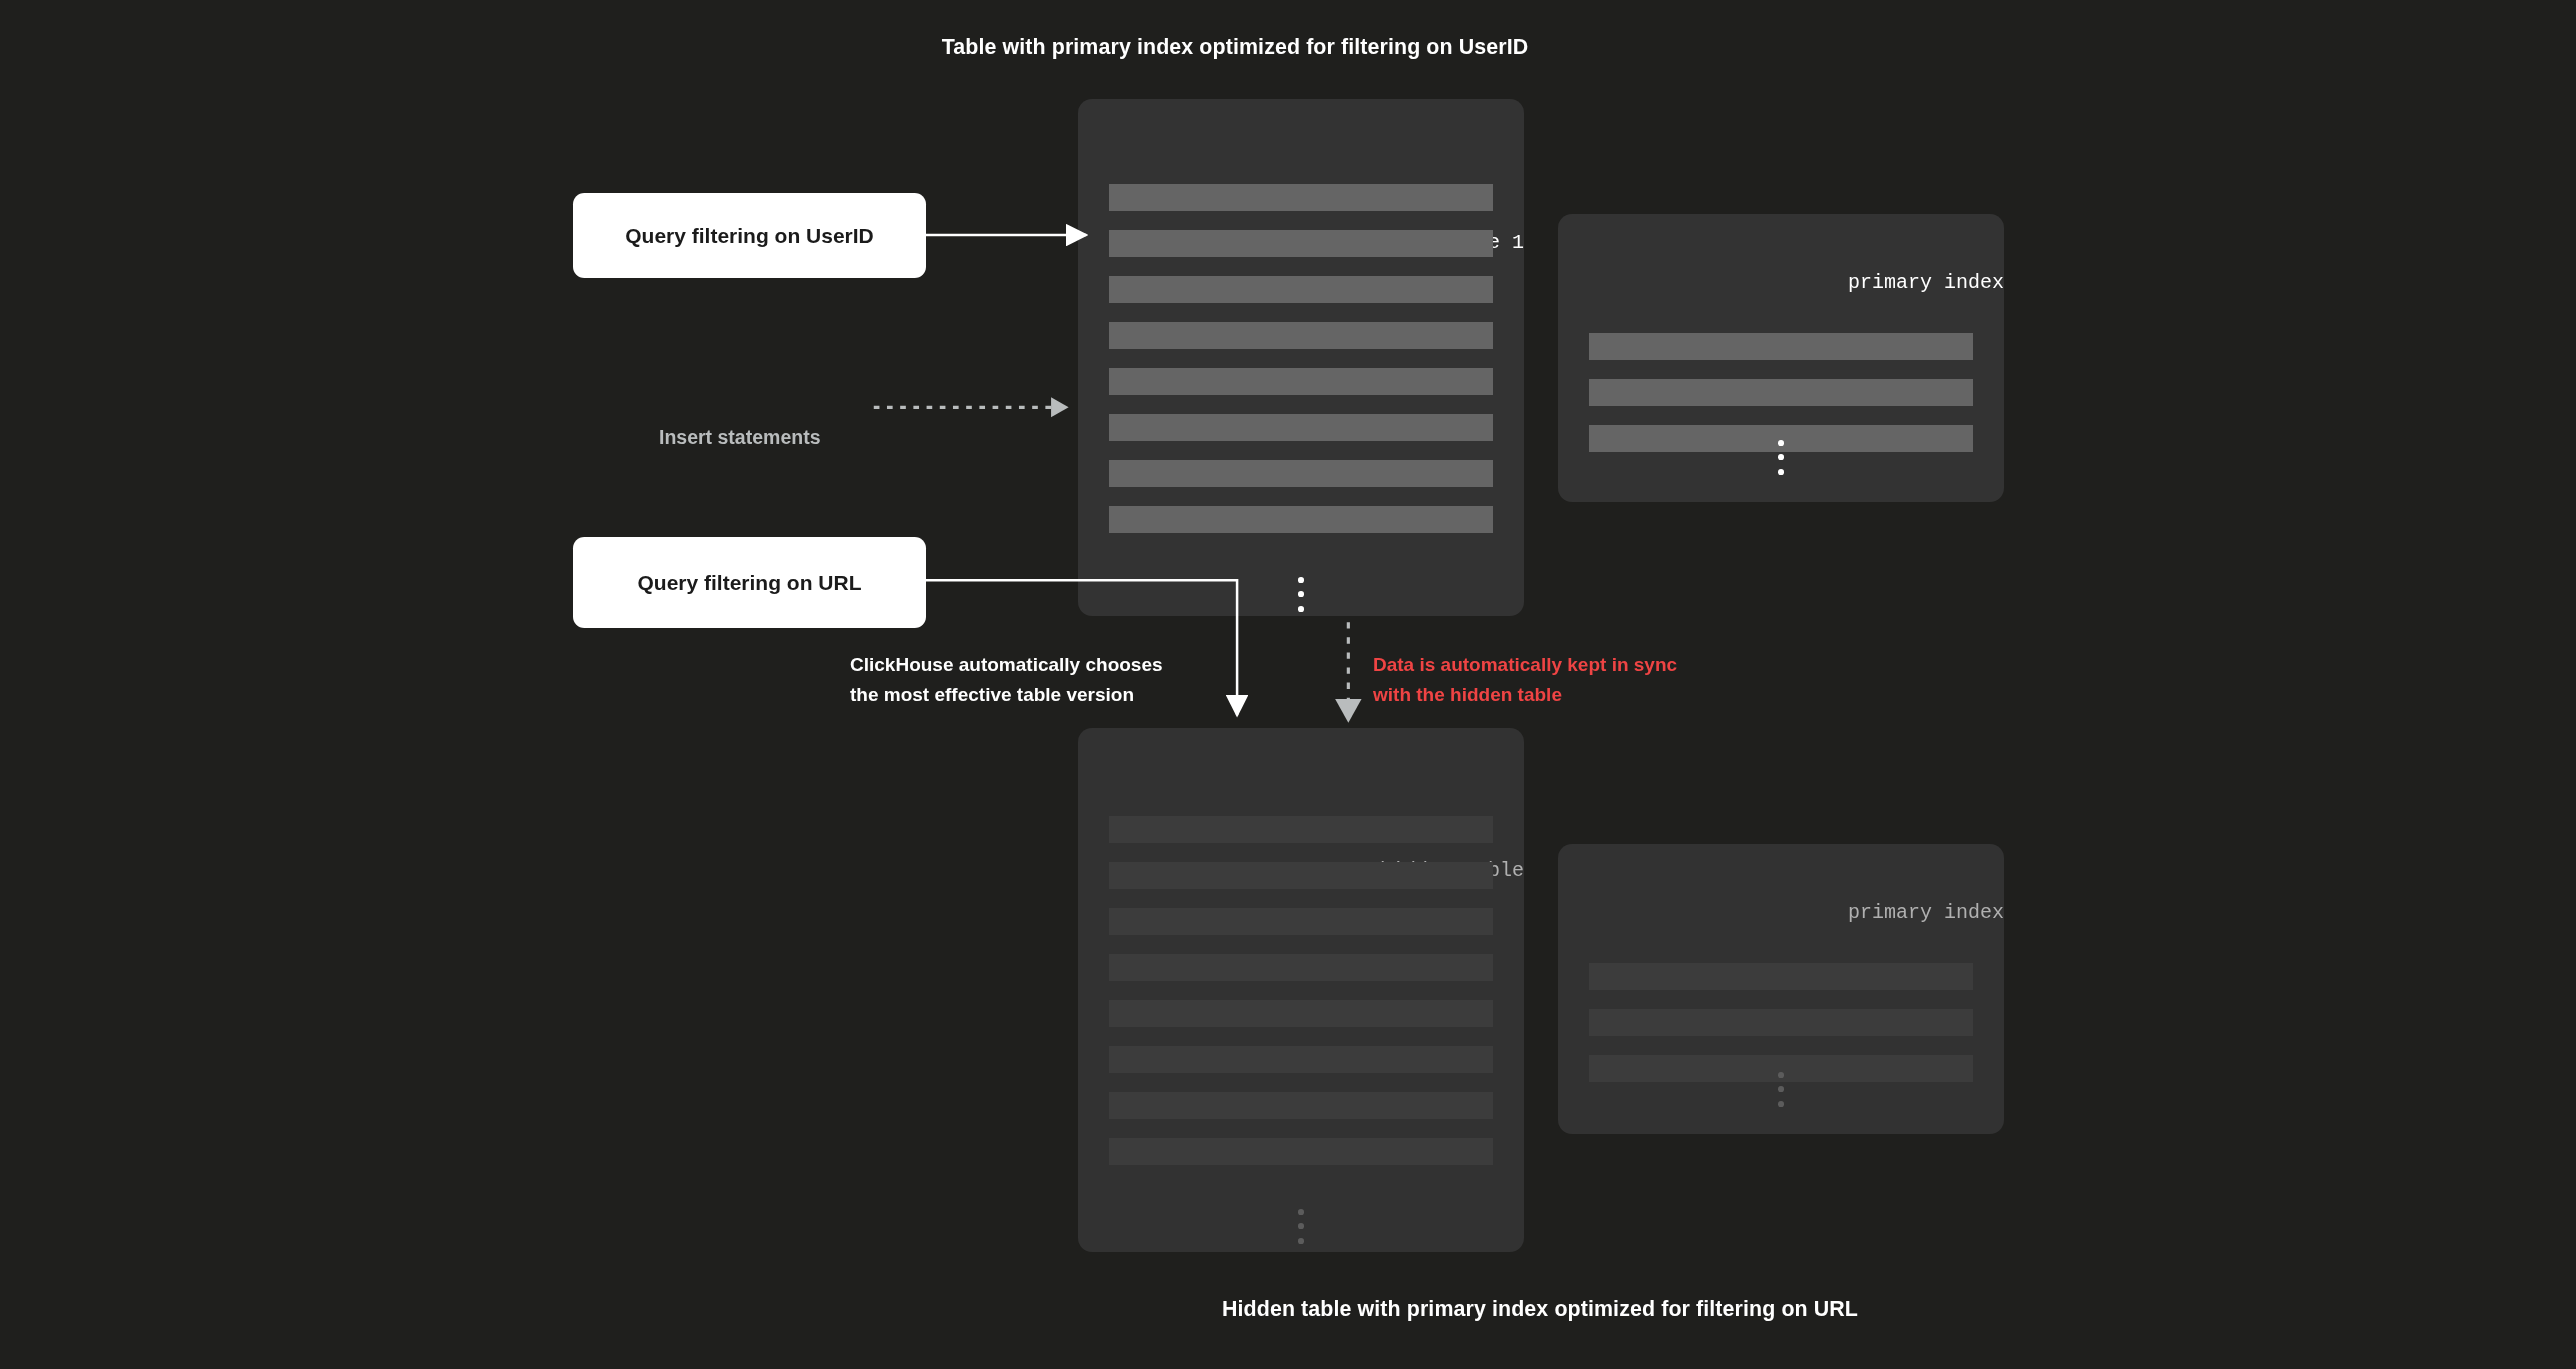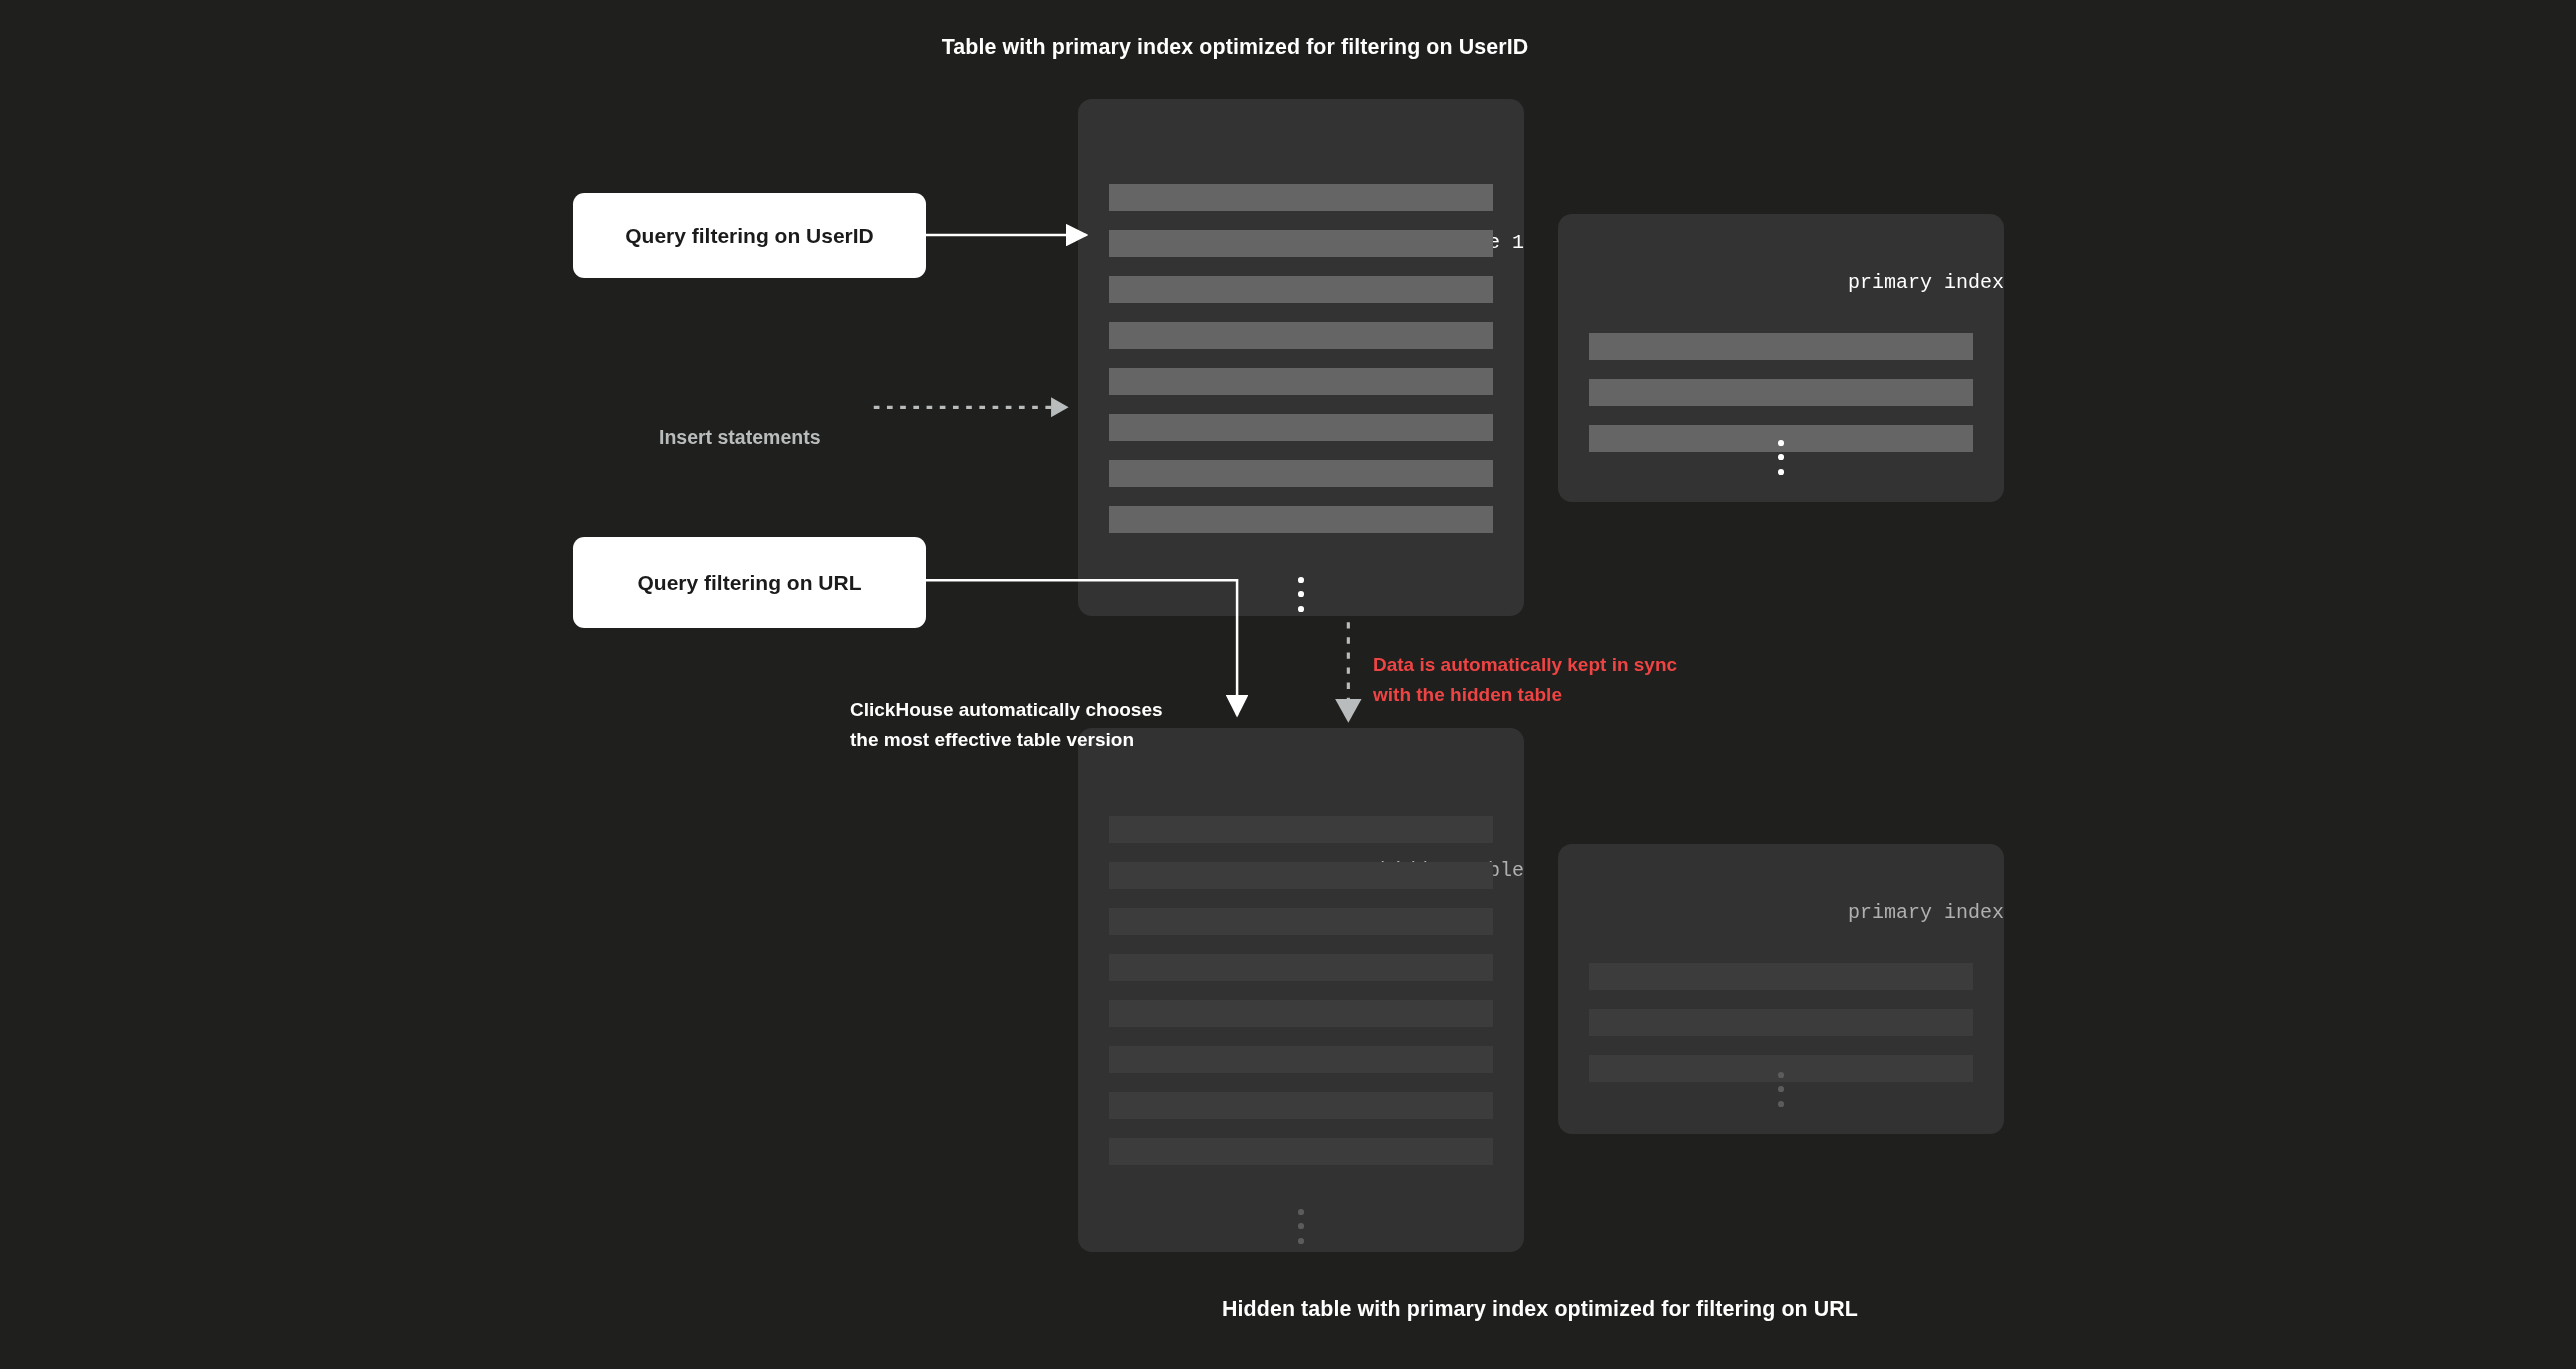--- a/index.html
+++ b/index.html
@@ -91,21 +91,21 @@
   }
 
   
   .annot {
     position: absolute;
     font-weight: bold;
     font-size: 19px;
     line-height: 1.58;
     white-space: pre-line;
   }
-  .annot.light { color: #ffffff; margin-top: 45px; }
+  .annot.light { color: #ffffff; }
   .annot.muted { color: #ef4444; }
 
   #insert-label {
     position: absolute;
     color: #b9bcbd;
     font-weight: bold;
     font-size: 19.5px;
     white-space: nowrap;
     margin-top: 29px;
   }

